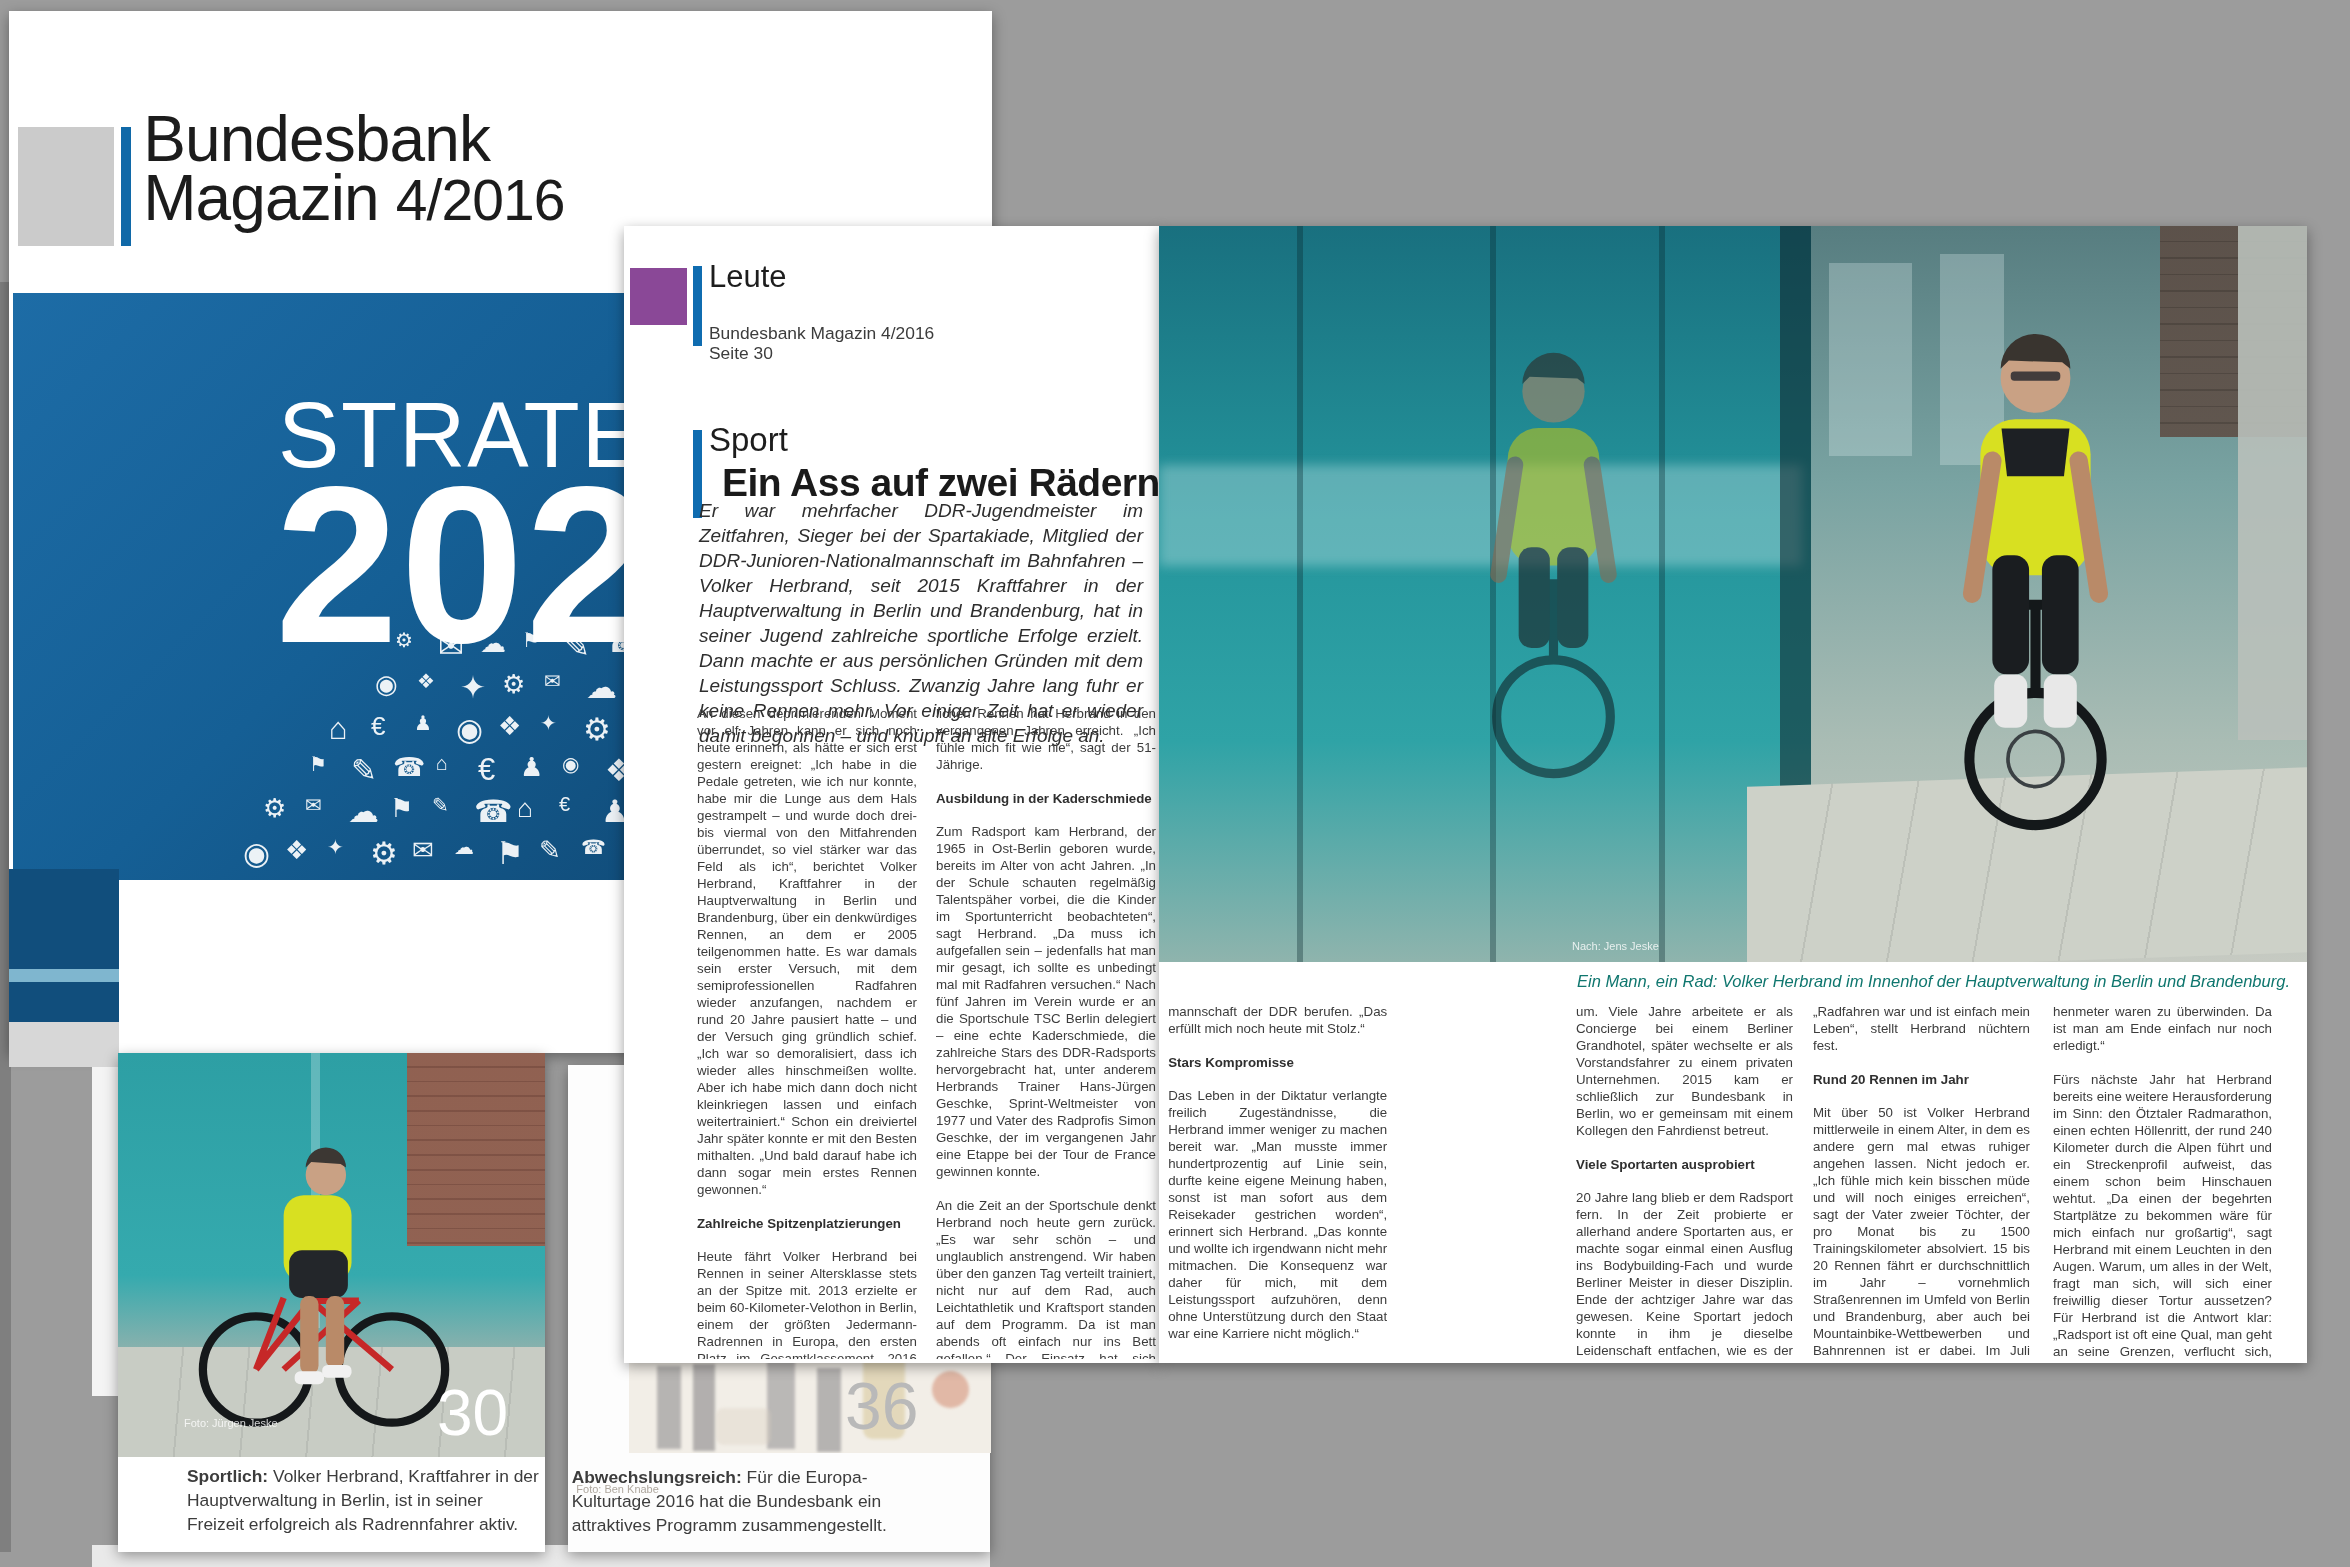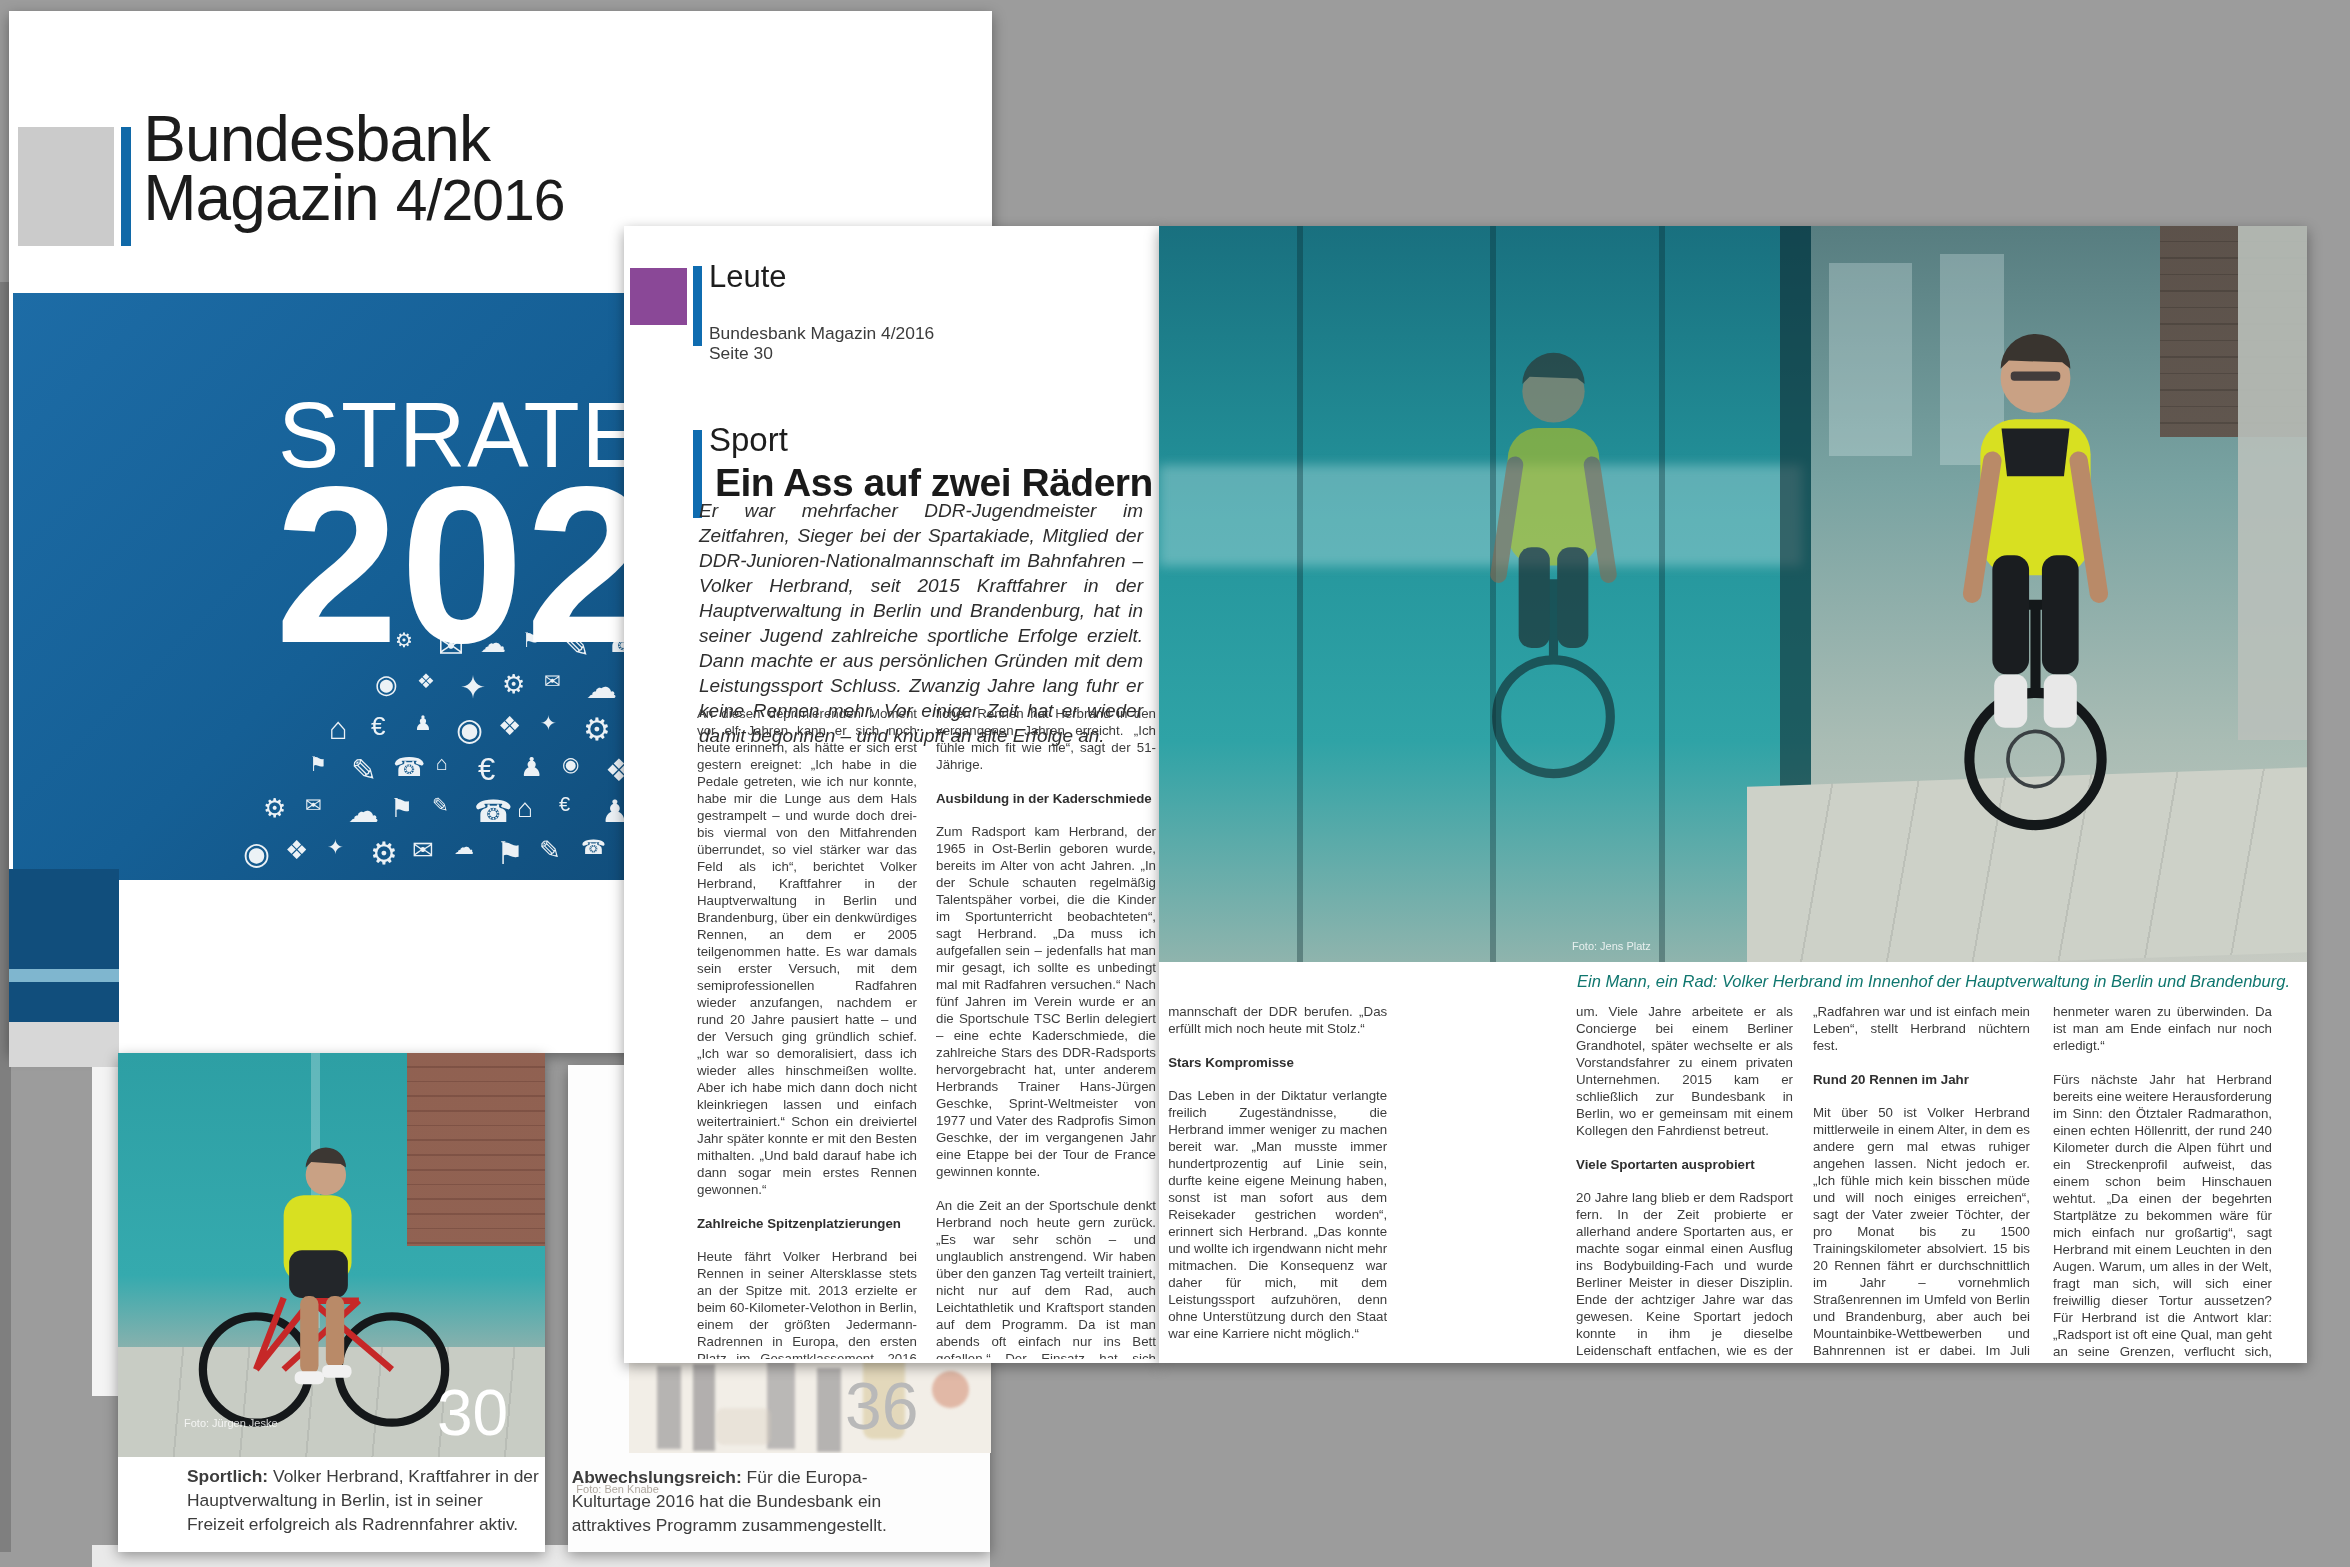--- a/index.html
+++ b/index.html
@@ -197,21 +197,21 @@
   <div class="abs purple"></div>
   <div class="abs vbar" style="left:69px;top:40px;height:80px;"></div>
   <div class="abs kicker-name" style="left:85px;top:33px;">Leute</div>
   <div class="abs kicker-meta" style="left:85px;top:97px;">
     <div>Bundesbank Magazin 4/2016</div>
     <div>Seite 30</div>
   </div>
 
   <div class="abs vbar" style="left:69px;top:204px;height:88px;"></div>
   <div class="abs sport" style="left:85px;top:195px;">Sport</div>
-  <div class="abs headline" style="left:91px;top:235px;text-align:right;">Ein Ass auf zwei Rädern</div>
+  <div class="abs headline" style="left:98px;top:235px;text-align:right;">Ein Ass auf zwei Rädern</div>
 
   <div class="abs lead" style="left:75px;top:272px;width:444px;">Er war mehrfacher DDR-Jugendmeister im Zeitfahren, Sieger bei der Spartakiade, Mitglied der DDR-Junioren-Nationalmannschaft im Bahnfahren – Volker Herbrand, seit 2015 Kraftfahrer in der Hauptverwaltung in Berlin und Brandenburg, hat in seiner Jugend zahlreiche sportliche Erfolge erzielt. Dann machte er aus persönlichen Gründen mit dem Leistungssport Schluss. Zwanzig Jahre lang fuhr er keine Rennen mehr. Vor einiger Zeit hat er wieder damit begonnen – und knüpft an alte Erfolge an.</div>
 
   <div class="abs col" style="left:73px;top:479px;height:654px;">
     <p class="para">An diesen deprimierenden Moment vor elf Jahren kann er sich noch heute erinnern, als hätte er sich erst gestern ereignet: „Ich habe in die Pedale getreten, wie ich nur konnte, habe mir die Lunge aus dem Hals gestrampelt – und wurde doch drei- bis viermal von den Mitfahrenden überrundet, so viel stärker war das Feld als ich“, berichtet Volker Herbrand, Kraftfahrer in der Hauptverwaltung in Berlin und Brandenburg, über ein denkwürdiges Rennen, an dem er 2005 teilgenommen hatte. Es war damals sein erster Versuch, mit dem semiprofessionellen Radfahren wieder anzufangen, nachdem er rund 20 Jahre pausiert hatte – und der Versuch ging gründlich schief. „Ich war so demoralisiert, dass ich wieder alles hinschmeißen wollte. Aber ich habe mich dann doch nicht kleinkriegen lassen und einfach weitertrainiert.“ Schon ein dreiviertel Jahr später konnte er mit den Besten mithalten. „Und bald darauf habe ich dann sogar mein erstes Rennen gewonnen.“</p>
     <p class="subhead">Zahlreiche Spitzenplatzierungen</p>
     <p class="para">Heute fährt Volker Herbrand bei Rennen in seiner Altersklasse stets an der Spitze mit. 2013 erzielte er beim 60-Kilometer-Velothon in Berlin, einem der größten Jedermann-Radrennen in Europa, den ersten Platz im Gesamtklassement, 2016 wurde er Dritter. Beim MOL Cup, einer Serie von Straßenrennen in Mecklenburg und Brandenburg, steht er in seiner Altersklasse aktuell auf Rang 1. Und das sind nur einige Highlights der letzten Zeit. Zahlreiche weitere Spitzenplatzierungen in unterschied-</p>
   </div>
   <div class="abs col" style="left:312px;top:479px;height:654px;">
     <p class="para">lichen Rennen hat Herbrand in den vergangenen Jahren erreicht. „Ich fühle mich fit wie nie“, sagt der 51-Jährige.</p>
@@ -254,21 +254,21 @@
       <path d="M118 215 L96 360 M212 215 L234 360" stroke="#b98a68" stroke-width="20" stroke-linecap="round"></path>
       <path d="M128 180 L202 180 L196 232 L134 232 z" fill="#1d2024"></path>
       <rect x="118" y="318" width="40" height="130" rx="16" fill="#1a1d20"></rect>
       <rect x="172" y="318" width="40" height="130" rx="16" fill="#1a1d20"></rect>
       <rect x="120" y="448" width="36" height="58" rx="12" fill="#e8e8e8"></rect>
       <rect x="174" y="448" width="36" height="58" rx="12" fill="#e8e8e8"></rect>
       <circle cx="165" cy="125" r="38" fill="#c9a184"></circle>
       <path d="M127 115 a38 38 0 0 1 76 0 l-9 -7 -58 -2 z" fill="#39342f"></path>
       <rect x="138" y="118" width="54" height="10" rx="4" fill="#20232a" opacity=".8"></rect>
     </svg>
-    <div class="abs credit" style="left:413px;top:714px;">Foto: Jens Platz</div>
+    <div class="abs credit" style="left:413px;top:714px;">Nach: Jens Jeske</div>
   </div>
   <div class="abs cap-photo" style="left:418px;top:746px;">Ein Mann, ein Rad: Volker Herbrand im Innenhof der Hauptverwaltung in Berlin und Brandenburg.</div>
 
   <div class="abs col" style="left:9.2px;top:777px;height:356px;width:219px;">
     <p class="para">mannschaft der DDR berufen. „Das erfüllt mich noch heute mit Stolz.“</p>
     <p class="subhead">Stars Kompromisse</p>
     <p class="para">Das Leben in der Diktatur verlangte freilich Zugeständnisse, die Herbrand immer weniger zu machen bereit war. „Man musste immer hundertprozentig auf Linie sein, durfte keine eigene Meinung haben, sonst ist man sofort aus dem Reisekader gestrichen worden“, erinnert sich Herbrand. „Das konnte und wollte ich irgendwann nicht mehr mitmachen. Die Konsequenz war daher für mich, mit dem Leistungssport aufzuhören, denn ohne Unterstützung durch den Staat war eine Karriere nicht möglich.“</p>
 
   </div>
   <div class="abs col" style="left:417px;top:777px;height:356px;width:217px;">

